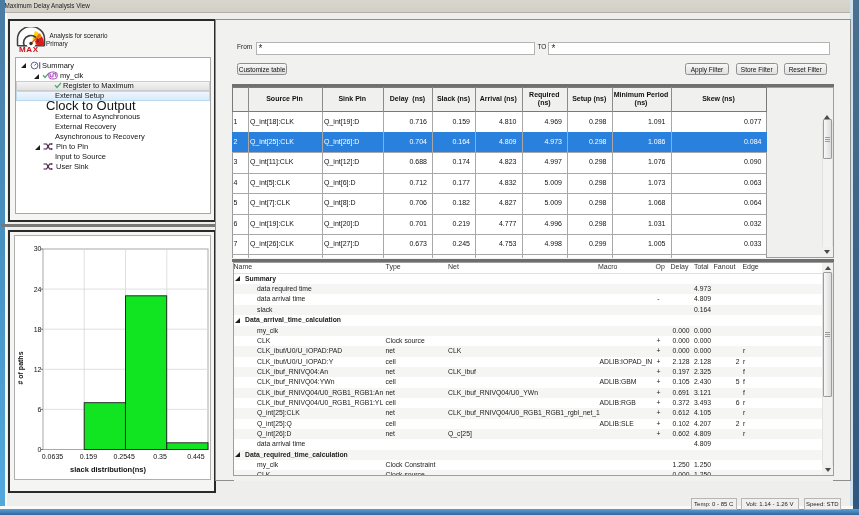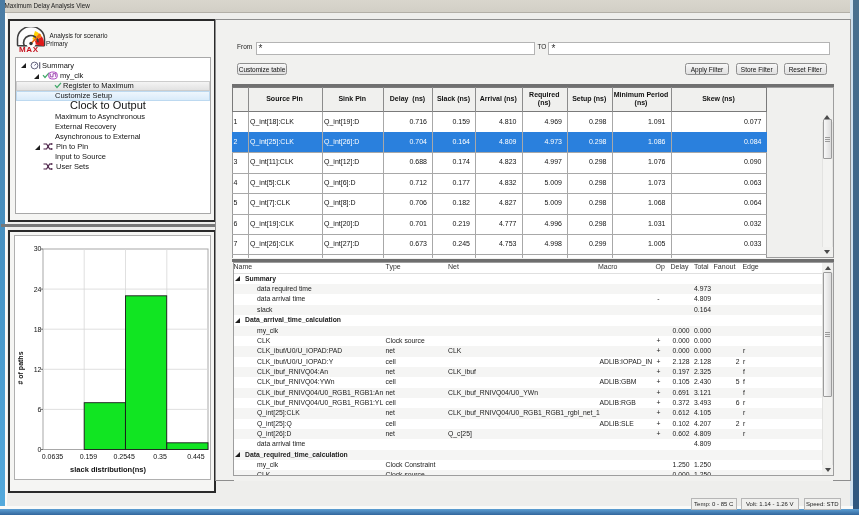--- a/index.html
+++ b/index.html
@@ -49,43 +49,43 @@
   </svg>
 <svg class="abs" style="left:47.5px;top:70.84px" width="10" height="9" viewBox="0 0 11 9">
     <rect x="0.7" y="0.7" width="9.6" height="7.6" rx="3.4" fill="#fdf5fe" stroke="#ae4cc2" stroke-width="1.1"></rect>
     <path d="M2.5 2.5 L2.5 6 L5.5 6 L5.5 2.5 L8.5 2.5 L8.5 6" fill="none" stroke="#8a2aa0" stroke-width="0.9"></path>
   </svg>
 <div class="t" style="left:60px;top:70.9px;font-size:7.5px;line-height:9px;color:#141414;">my_clk</div>
 <svg class="abs" style="left:53.5px;top:82.28px" width="8" height="7" viewBox="0 0 8 7">
     <path d="M1 3.2 L3 5.5 L7 0.8" fill="none" stroke="#41a869" stroke-width="1.2"></path>
   </svg>
 <div class="t" style="left:63px;top:81.1px;font-size:7.5px;line-height:9px;color:#141414;">Register to Maximum</div>
-<div class="t" style="left:55px;top:91.2px;font-size:7.5px;line-height:9px;color:#141414;">Customize Setup</div>
-<div class="t" style="left:70px;top:101.3px;font-size:11px;line-height:9px;color:#141414;">Clock to Output</div>
-<div class="t" style="left:55px;top:111.5px;font-size:7.5px;line-height:9px;color:#141414;">Maximum to Asynchronous</div>
+<div class="t" style="left:55px;top:91.2px;font-size:7.5px;line-height:9px;color:#141414;">External Setup</div>
+<div class="t" style="left:46px;top:101.3px;font-size:13px;line-height:9px;color:#141414;">Clock to Output</div>
+<div class="t" style="left:55px;top:111.5px;font-size:7.5px;line-height:9px;color:#141414;">External to Asynchronous</div>
 <div class="t" style="left:55px;top:121.6px;font-size:7.5px;line-height:9px;color:#141414;">External Recovery</div>
-<div class="t" style="left:55px;top:131.8px;font-size:7.5px;line-height:9px;color:#141414;">Asynchronous to External</div>
+<div class="t" style="left:55px;top:131.8px;font-size:7.5px;line-height:9px;color:#141414;">Asynchronous to Recovery</div>
 <svg class="abs" style="left:35px;top:144.51999999999998px" width="5" height="5" viewBox="0 0 5 5">
     <polygon points="5,0 5,5 0,5" fill="#1d1d1d"></polygon>
   </svg>
 <svg class="abs" style="left:43px;top:142.51999999999998px" width="10" height="7" viewBox="0 0 10 7">
     <path d="M0.5 1 L3.6 1 L6.6 6 L9.3 6" fill="none" stroke="#4a2147" stroke-width="1.2"></path>
     <path d="M0.5 6 L3.6 6 L6.6 1 L9.3 1" fill="none" stroke="#4a2147" stroke-width="1.2"></path>
     <polygon points="7.8,0 10,1 7.8,2.1" fill="#4a2147"></polygon>
     <polygon points="7.8,4.9 10,6 7.8,7" fill="#4a2147"></polygon>
   </svg>
 <div class="t" style="left:56px;top:141.9px;font-size:7.5px;line-height:9px;color:#141414;">Pin to Pin</div>
 <div class="t" style="left:55px;top:152.0px;font-size:7.5px;line-height:9px;color:#141414;">Input to Source</div>
 <svg class="abs" style="left:43px;top:162.8px" width="10" height="7" viewBox="0 0 10 7">
     <path d="M0.5 1 L3.6 1 L6.6 6 L9.3 6" fill="none" stroke="#4a2147" stroke-width="1.2"></path>
     <path d="M0.5 6 L3.6 6 L6.6 1 L9.3 1" fill="none" stroke="#4a2147" stroke-width="1.2"></path>
     <polygon points="7.8,0 10,1 7.8,2.1" fill="#4a2147"></polygon>
     <polygon points="7.8,4.9 10,6 7.8,7" fill="#4a2147"></polygon>
   </svg>
-<div class="t" style="left:56px;top:162.2px;font-size:7.5px;line-height:9px;color:#141414;">User Sets</div>
+<div class="t" style="left:56px;top:162.2px;font-size:7.5px;line-height:9px;color:#141414;">User Sink</div>
 <div class="abs" style="left:1px;top:224px;width:215px;height:3px;background:#787878;"></div>
 <div class="abs" style="left:8px;top:229.5px;width:208px;height:263px;border:2px solid #2a2a2a;background:#f5f5f3;"></div>
 <div class="abs" style="left:14px;top:235px;width:197px;height:244.5px;background:#ffffff;border:1px solid #b0b0b0;"></div>
 <svg class="abs" style="left:14px;top:235px;overflow:visible" width="197" height="244" viewBox="0 0 197 244">
     <rect x="29" y="14" width="165" height="200.5" fill="#ffffff" stroke="#a8a8a8" stroke-width="1"></rect>
     <line x1="29" y1="54.1" x2="194" y2="54.1" stroke="#d8d8d8" stroke-width="0.8"></line>
     <line x1="29" y1="94.2" x2="194" y2="94.2" stroke="#d8d8d8" stroke-width="0.8"></line>
     <line x1="29" y1="134.3" x2="194" y2="134.3" stroke="#d8d8d8" stroke-width="0.8"></line>
     <line x1="29" y1="174.4" x2="194" y2="174.4" stroke="#d8d8d8" stroke-width="0.8"></line>
     <line x1="70.2" y1="14" x2="70.2" y2="214.5" stroke="#d8d8d8" stroke-width="0.8"></line>

